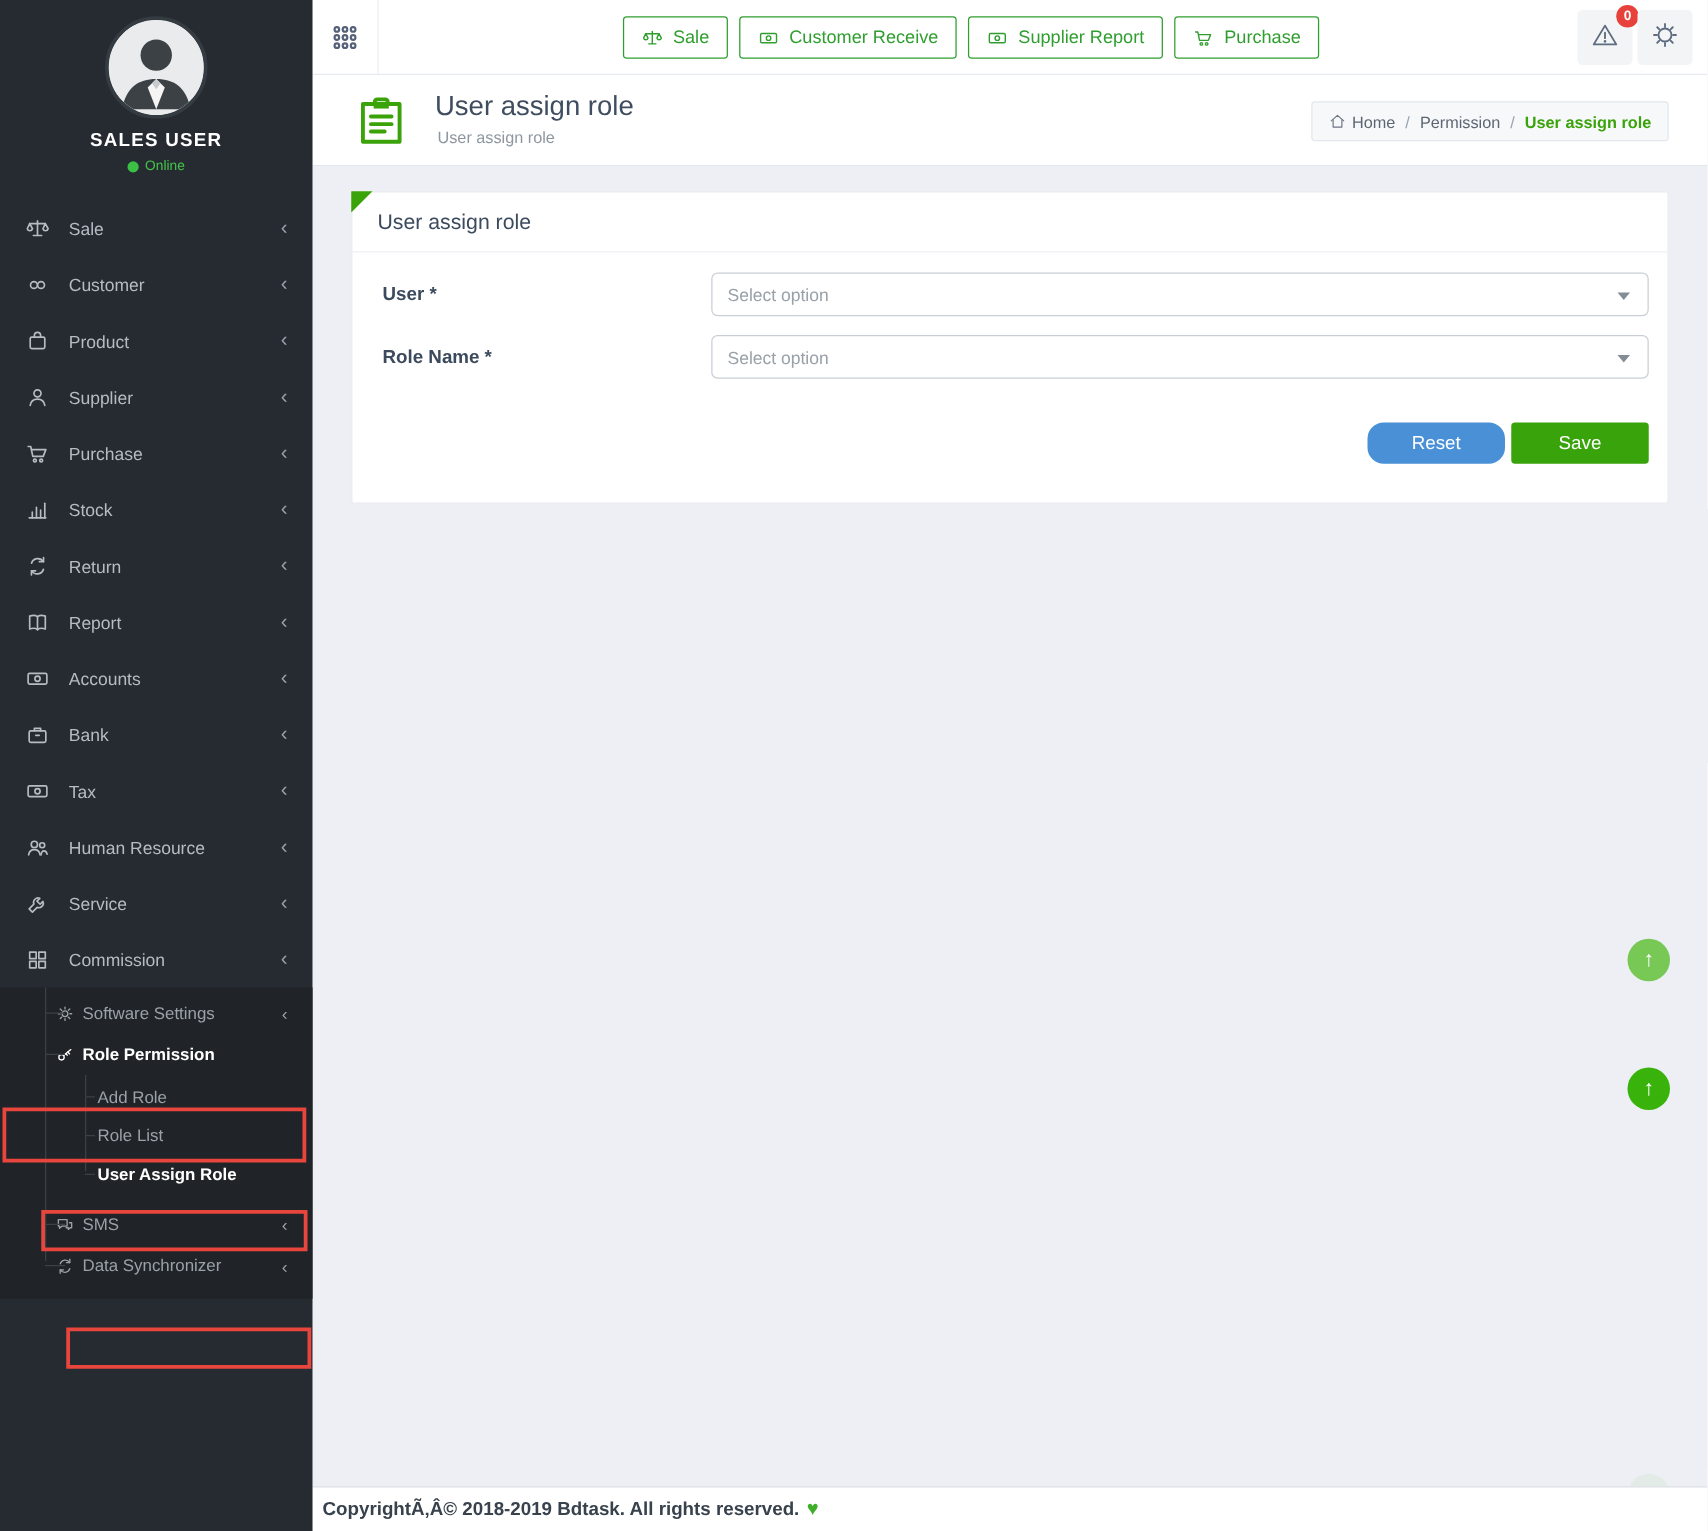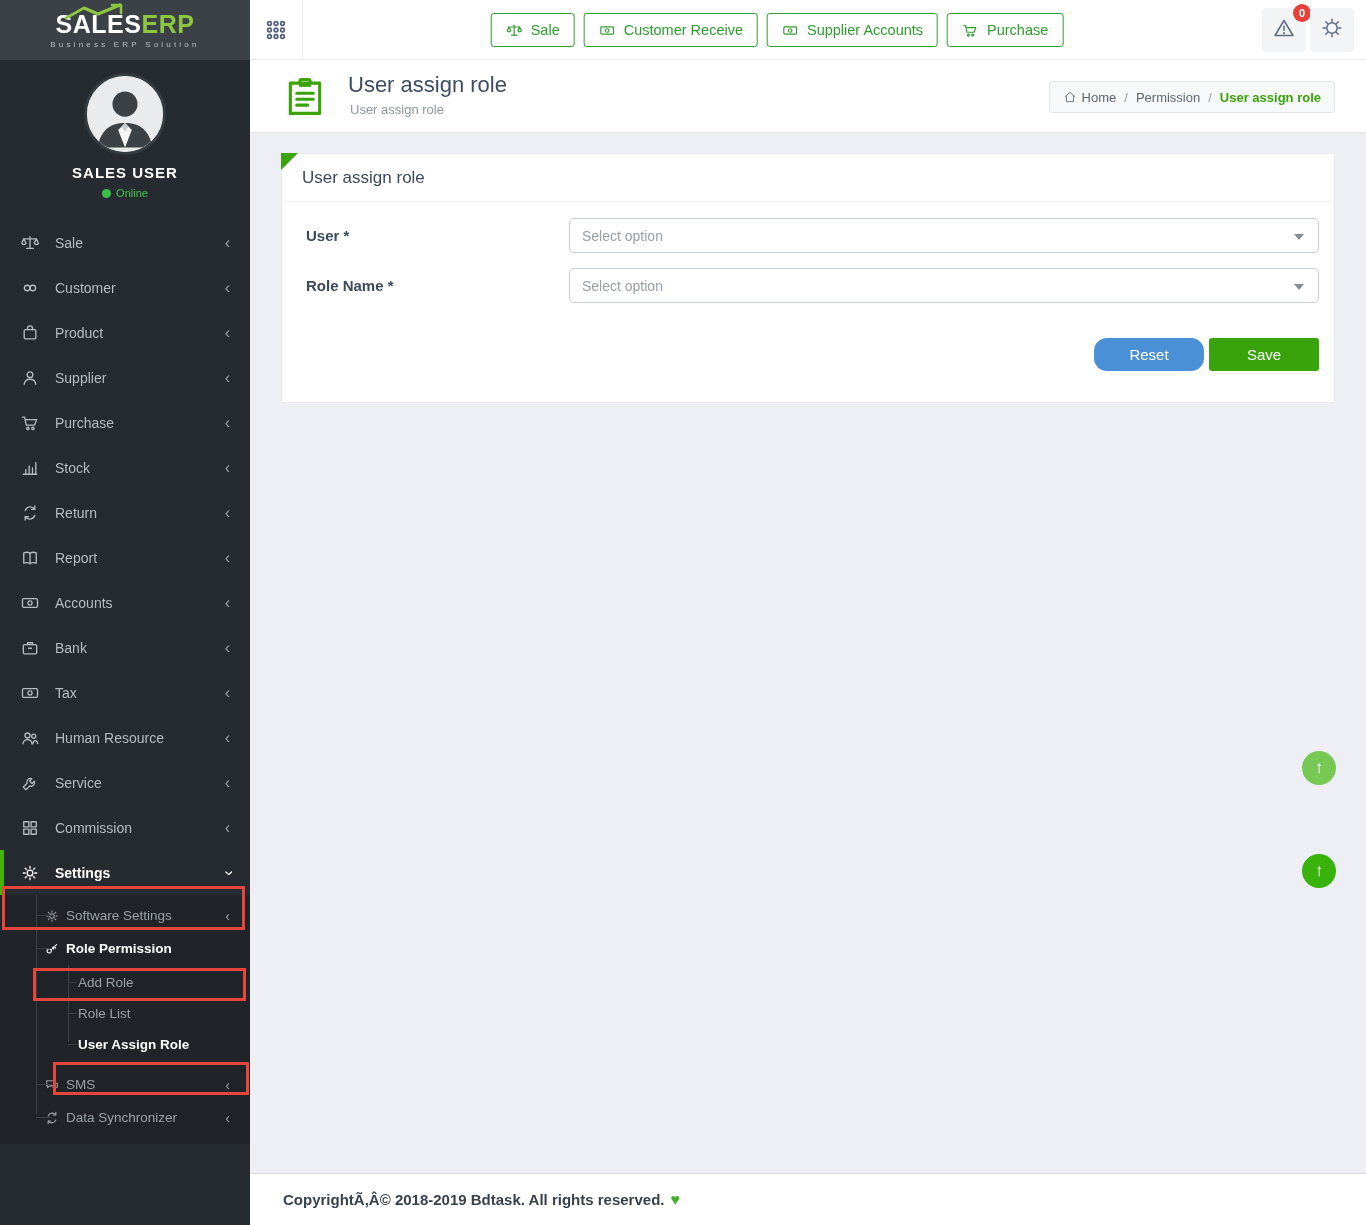--- a/index.html
+++ b/index.html
@@ -91,39 +91,29 @@
   .btn-row { display:flex; justify-content:flex-end; gap:5px; margin-top:35px; }
   .btn { width:110px; height:33px; border:none; border-radius:3px; color:#fff; font-size:15px; cursor:pointer; font-family:inherit; }
   .btn-reset { background:#4a90d6;border-radius:13px; }
   .btn-save { background:#38a30a; }
 
   .up-arrow { position:absolute; right:30px; width:34px; height:34px; border-radius:50%; color:#fff; display:flex; align-items:center; justify-content:center; font-size:17px; font-weight:bold; cursor:pointer; }
   .ua1 { top:617px; background:#64c23a; opacity:.85; }
   .ua2 { top:720px; background:#39b30c; }
   .ua3 { top:1179px; background:#6abf3f; opacity:.07; }
 
-  .footer { position:absolute; left:0; bottom:0; width:1116px; height:52px; background:#fff; border-top:1px solid #d9dde3; display:flex; align-items:center; padding:0 33px; font-size:15px; font-weight:bold; color:#38424d; }
+  .footer { position:absolute; left:0; bottom:0; width:1116px; height:36px; background:#fff; border-top:1px solid #d9dde3; display:flex; align-items:center; padding:0 8px; font-size:15px; font-weight:bold; color:#38424d; }
   .heart { color:#3fae29; margin-left:6px; font-size:16px; }
 </style>
 </head>
 <body>
 
 <div class="app">
 
   <aside class="sidebar">
-    <div class="logo-area">
-      <div class="logo-line">
-        <svg class="logo-arrow" viewBox="0 0 78 18" fill="none" stroke="#8dc63f" stroke-width="3" stroke-linecap="round" stroke-linejoin="round">
-          <path d="M4 15 L22 5 L36 11 L58 2"></path>
-            <path d="M50 2 h9 v8" stroke-width="2.6"></path>
-        </svg>
-        <span class="logo-sales">SALES</span><span class="logo-erp">ERP</span>
-      </div>
-      <div class="logo-tag">Business ERP Solution</div>
-    </div>
 
     <div class="profile">
       <div class="avatar">
         <svg viewBox="0 0 100 100">
           <circle cx="50" cy="50" r="50" fill="#e9ebed"></circle>
           <circle cx="50" cy="37" r="16.5" fill="#3c4145"></circle>
           <path d="M14 94c4-23 17-32 36-32s32 9 36 32z" fill="#3c4145"></path>
           <path d="M50 62l-9 9 9 23 9-23z" fill="#f5f5f5"></path>
           <path d="M50 62l-4.5 4.5L50 73l4.5-6.5z" fill="#c9ccce"></path>
         </svg>
@@ -281,30 +271,20 @@
           <span class="ico ">
             <svg viewBox="0 0 24 24" fill="none" stroke="currentColor" stroke-width="1.6" stroke-linecap="round" stroke-linejoin="round">
               <rect x="4.5" y="4.5" width="6.2" height="6.2"></rect>
               <rect x="13.3" y="4.5" width="6.2" height="6.2"></rect>
               <rect x="4.5" y="13.3" width="6.2" height="6.2"></rect>
               <rect x="13.3" y="13.3" width="6.2" height="6.2"></rect>
             </svg>
           </span>
           <span class="s-lbl">Commission</span>
           <span class="chev left">‹</span>
-        </div>
-        <div class="s-item active">
-          <span class="ico ">
-            <svg viewBox="0 0 24 24" fill="none" stroke="currentColor" stroke-width="1.6" stroke-linecap="round" stroke-linejoin="round">
-              <circle cx="12" cy="12" r="3.4"></circle>
-              <path d="M12 4v2.2M12 17.8V20M4 12h2.2M17.8 12H20M6.3 6.3l1.6 1.6M16.1 16.1l1.6 1.6M17.7 6.3l-1.6 1.6M7.9 16.1l-1.6 1.6"></path>
-            </svg>
-          </span>
-          <span class="s-lbl">Settings</span>
-          <span class="chev down">‹</span>
         </div>
       </nav>
     <div class="submenu">
       <div class="tree-outer"></div>
       <div class="tree-inner"></div>
       <div id="submenu-rows">
           <div class="sub-row lvl1">
             <span class="ico ">
               <svg viewBox="0 0 24 24" fill="none" stroke="currentColor" stroke-width="1.6" stroke-linecap="round" stroke-linejoin="round">
                 <circle cx="12" cy="12" r="3.4"></circle>
@@ -401,21 +381,21 @@
             </span>
             <span>Customer Receive</span>
           </button>
           <button class="qbtn">
             <span class="ico ">
               <svg viewBox="0 0 24 24" fill="none" stroke="currentColor" stroke-width="1.6" stroke-linecap="round" stroke-linejoin="round">
                 <rect x="3" y="6.8" width="18" height="10.4" rx="1.5"></rect>
                 <circle cx="12" cy="12" r="2.5"></circle>
               </svg>
             </span>
-            <span>Supplier Accounts</span>
+            <span>Supplier Report</span>
           </button>
           <button class="qbtn">
             <span class="ico ">
               <svg viewBox="0 0 24 24" fill="none" stroke="currentColor" stroke-width="1.6" stroke-linecap="round" stroke-linejoin="round">
                 <path d="M3 5h2.5l2 9.5h10L20 8H7"></path>
                 <circle cx="9.5" cy="18.5" r="1.4"></circle>
                 <circle cx="15.5" cy="18.5" r="1.4"></circle>
               </svg>
             </span>
             <span>Purchase</span>

